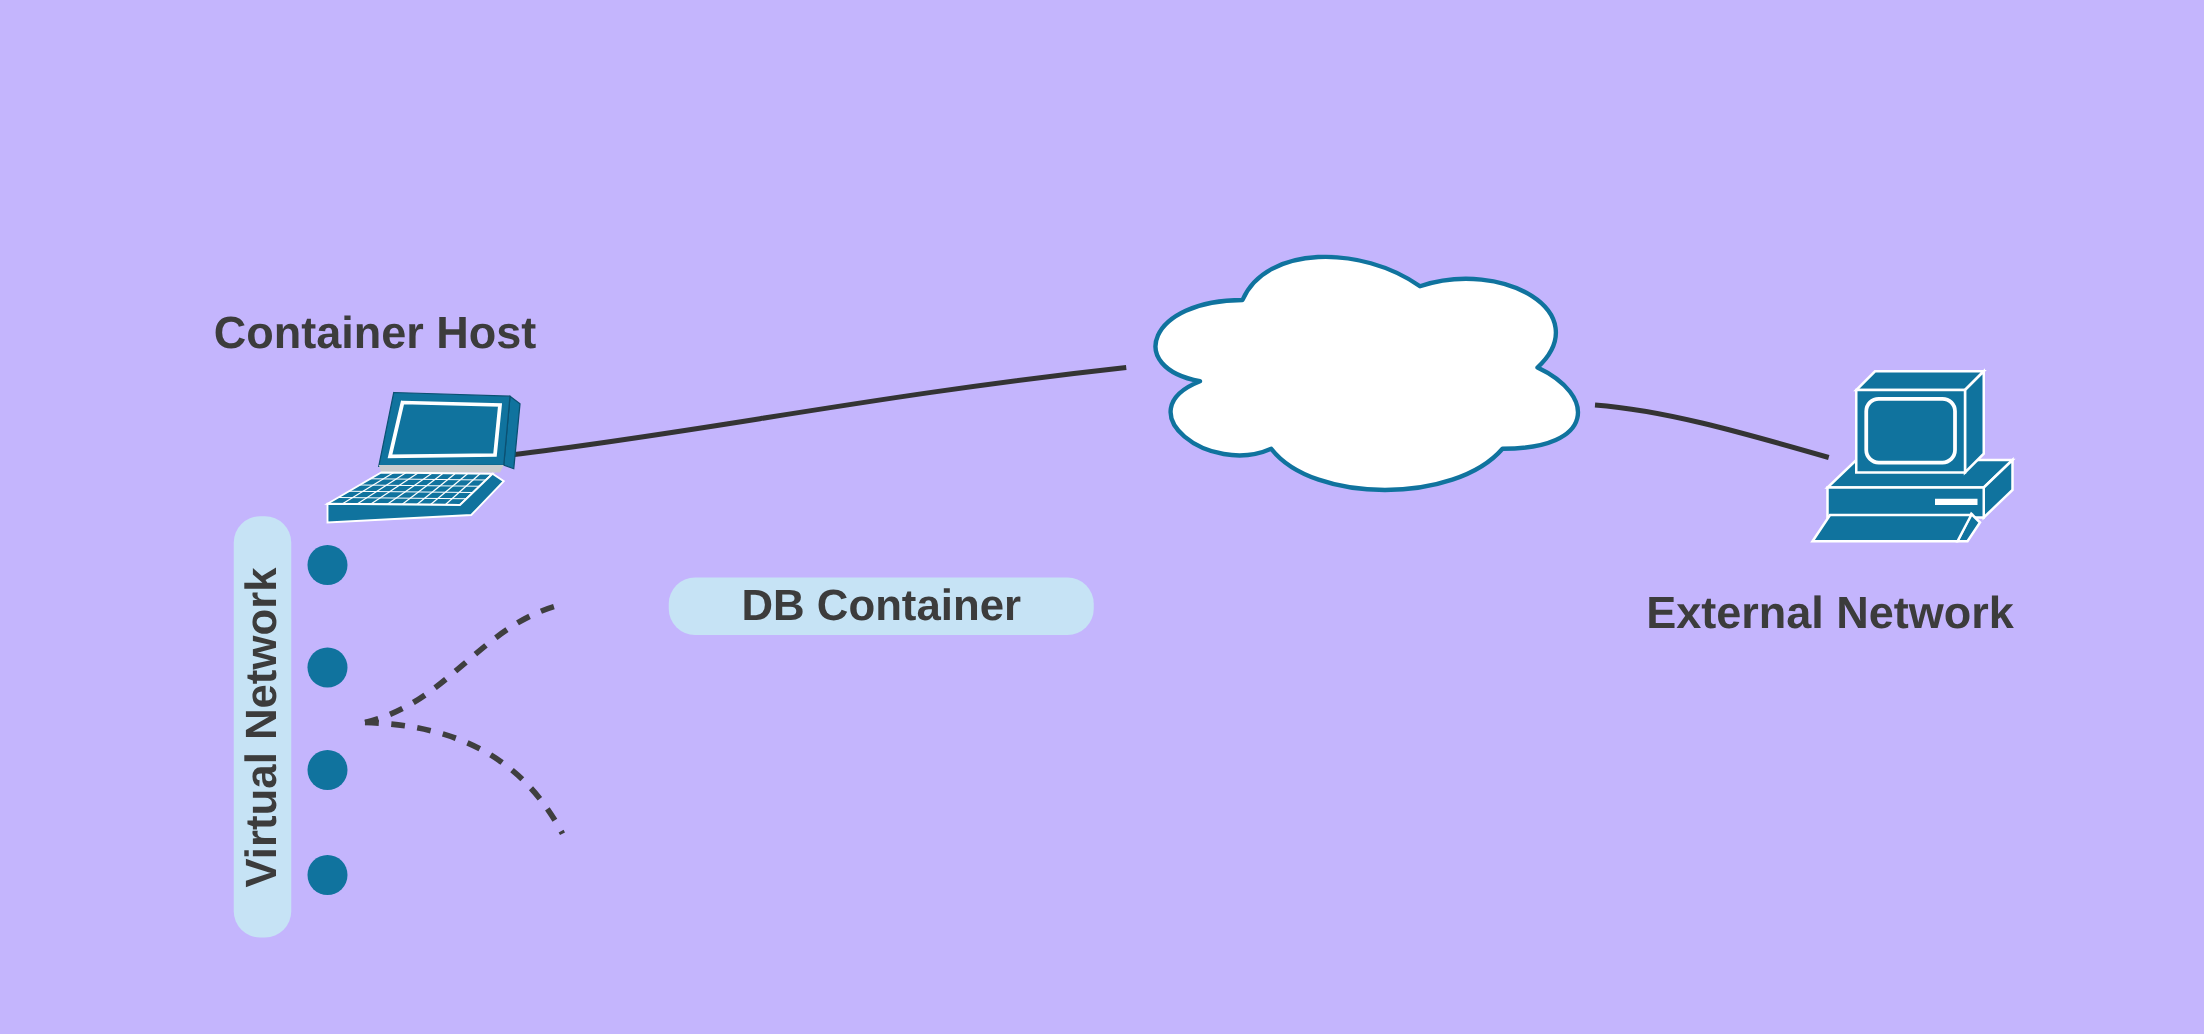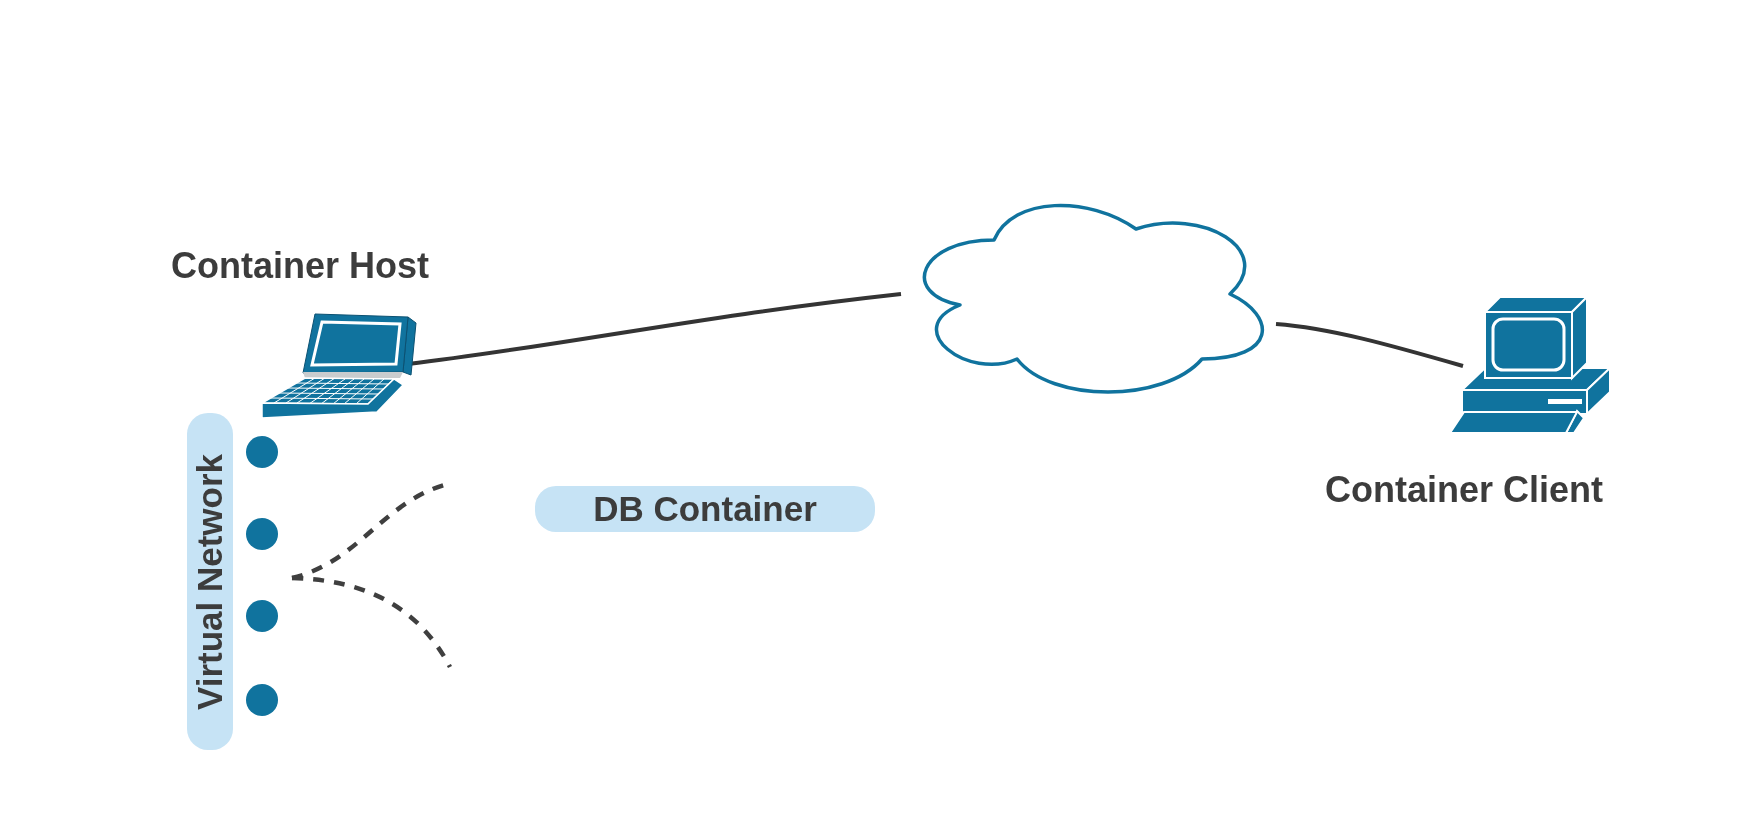--- a/index.html
+++ b/index.html
@@ -1,19 +1,19 @@
 <!DOCTYPE html>
 <html><head>
 <meta charset="utf-8">
 <style>
   html,body{margin:0;padding:0;background:#000;}
   #canvas{
     position:relative;
     width:1763px;height:827px;
-    background:#ffffff;
+    background:#c4b5fd;
     overflow:hidden;
     font-family:"Liberation Sans", sans-serif;
   }
   svg{position:absolute;left:0;top:0;}
   .label{
     position:absolute;
     color:#3C3C3C;
     font-size:36px;
     font-weight:bold;
     text-align:center;
@@ -43,21 +43,21 @@
     justify-content:center;
   }
   #vnet-bar .vtext{
     transform:rotate(-90deg);
     transform-origin:center;
     color:#3C3C3C;
     font-size:35px;
     font-weight:bold;
     white-space:nowrap;
   }
-  #db-box{left:535px;top:486px;width:340px;height:46px;}
+  #db-box{left:535px;top:462px;width:340px;height:46px;}
   #web-box{left:535px;top:679px;width:340px;height:46px;}
   #container-host-label{left:140px;top:246px;width:320px;}
   #external-client-label{left:1304px;top:470px;width:320px;}
 </style>
 </head>
 <body>
 
 <div id="canvas">
 
   <svg width="1763" height="827" viewBox="0 0 1763 827">
@@ -146,15 +146,15 @@
 
   <div id="vnet-bar">
     <span class="vtext">Virtual Network</span>
   </div>
 
   <div class="pill" id="db-box">
     <span>DB Container</span>
   </div>
 
 
-  <div class="label" id="external-client-label">Container Client</div>
+  <div class="label" id="external-client-label">External Network</div>
 
 </div>
 
 </body></html>

